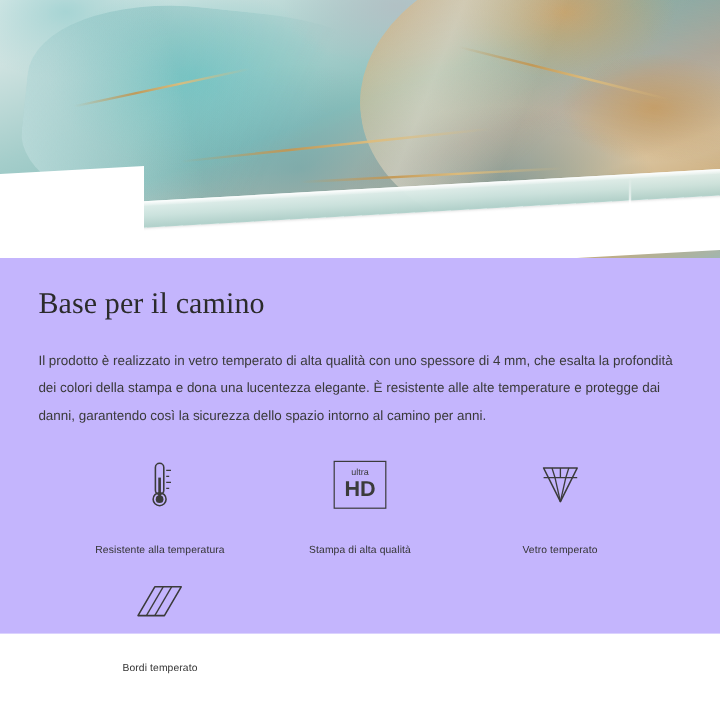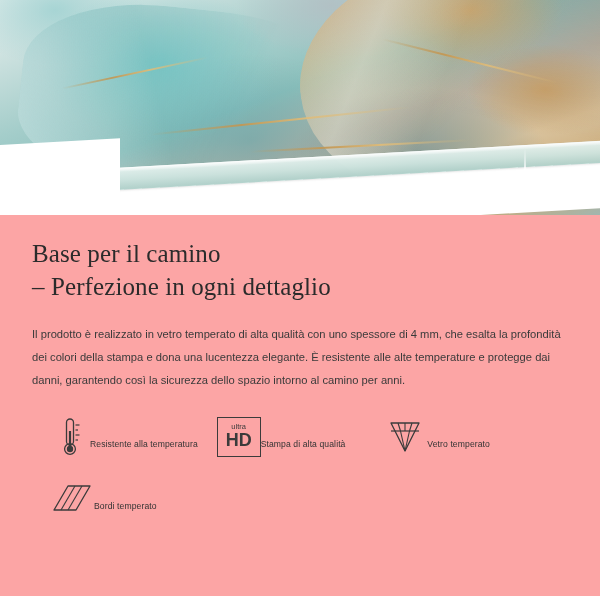--- a/index.html
+++ b/index.html
@@ -9,22 +9,22 @@
   body {
     width: 600px;
     height: 600px;
     background: #ffffff;
     font-family: "Liberation Sans", sans-serif;
     overflow: hidden;
   }
   .page {
     position: relative;
     width: 600px;
-    height: 596px;
-    background: #fca5a5;
+    height: 528px;
+    background: #c4b5fd;
   }
 
   
   .hero {
     position: relative;
     width: 600px;
     height: 215px;
     overflow: hidden;
     background: #ffffff;
   }
@@ -177,31 +177,31 @@
   
   .features {
     margin-top: 22px;
     display: grid;
     grid-template-columns: repeat(3, 1fr);
     row-gap: 16px;
     padding: 0 18px;
   }
   .feature {
     display: flex;
-    flex-direction: row;
+    flex-direction: column;
     align-items: center;
   }
   .feature-icon {
     height: 46px;
     display: flex;
     align-items: center;
     justify-content: center;
   }
   .feature-label {
-    margin-top: 14px;
+    margin-top: 26px;
     font-size: 8.6px;
     color: #333333;
     text-align: left;
     letter-spacing: 0.1px;
   }
   svg { display: block; }
 </style>
 </head>
 <body>
 
@@ -224,21 +224,20 @@
       <div class="hero-white-left"></div>
     </div>
 
     <div class="sparkle"></div>
     <div class="sparkle s2"></div>
   </div>
 
   <div class="content">
     <h1 class="headline">
       <span>Base per il camino</span>
-      <span class="l2">– Perfezione in ogni dettaglio</span>
     </h1>
 
     <p class="body-copy">Il prodotto è realizzato in vetro temperato di alta qualità con uno spessore di 4 mm, che esalta la profondità dei colori della stampa e dona una lucentezza elegante. È resistente alle alte temperature e protegge dai danni, garantendo così la sicurezza dello spazio intorno al camino per anni.</p>
 
     <div class="features">
 
       <div class="feature">
         <div class="feature-icon">
           <svg width="40" height="44" viewBox="0 0 40 44">
             <rect x="16.5" y="4" width="7" height="26" rx="3.5" fill="none" stroke="#3b3b3b" stroke-width="1.3"></rect>

